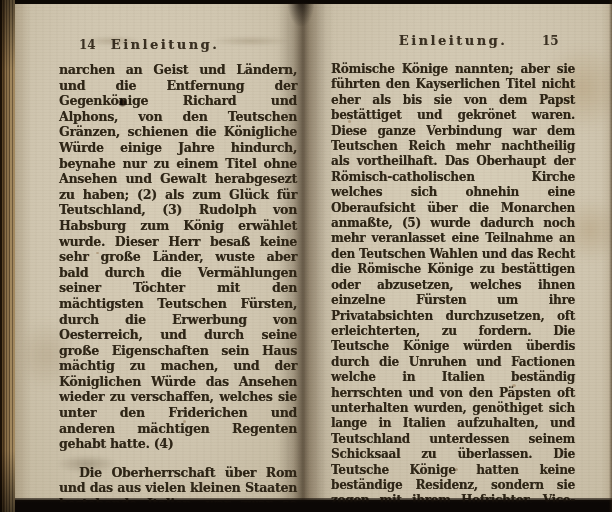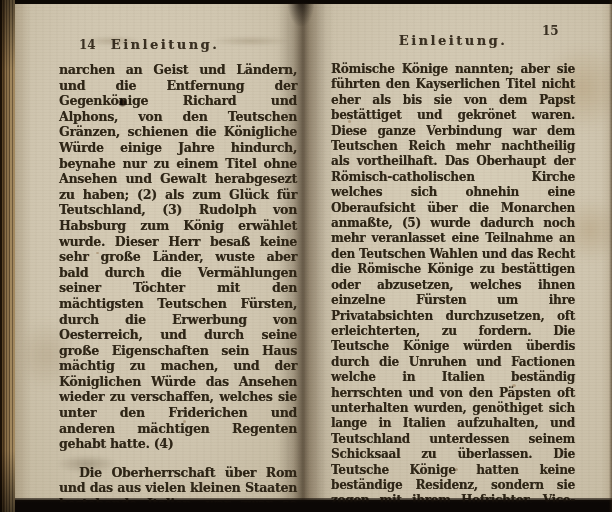--- a/index.html
+++ b/index.html
@@ -77,21 +77,21 @@
   .pagehead span { position: absolute; color: #3a3022; }
   .running-title {
     font-size: 13px; font-weight: 700; letter-spacing: 2.5px;
     text-shadow: 0.3px 0.3px 0 rgba(58,48,34,0.45);
   }
   .pgnum { font-size: 12px; font-weight: 700; }
 
   .pl-title { left: 92px; top: 33px; width: 116px; text-align: center; }
   .pl-num   { left: 64px; top: 34px; }
   .pr-title { left: 90px; top: 29px; width: 116px; text-align: center; }
-  .pr-num   { left: 237px; top: 20px; }
+  .pr-num   { left: 237px; top: 30px; }
 
   
   .bodytext {
     position: absolute;
     color: var(--ink, #2f2617);
     font-weight: 700;
     text-align: justify;
     letter-spacing: -0.25px;
     text-shadow: 0.3px 0.3px 0.4px rgba(47,38,23,0.55);
   }

